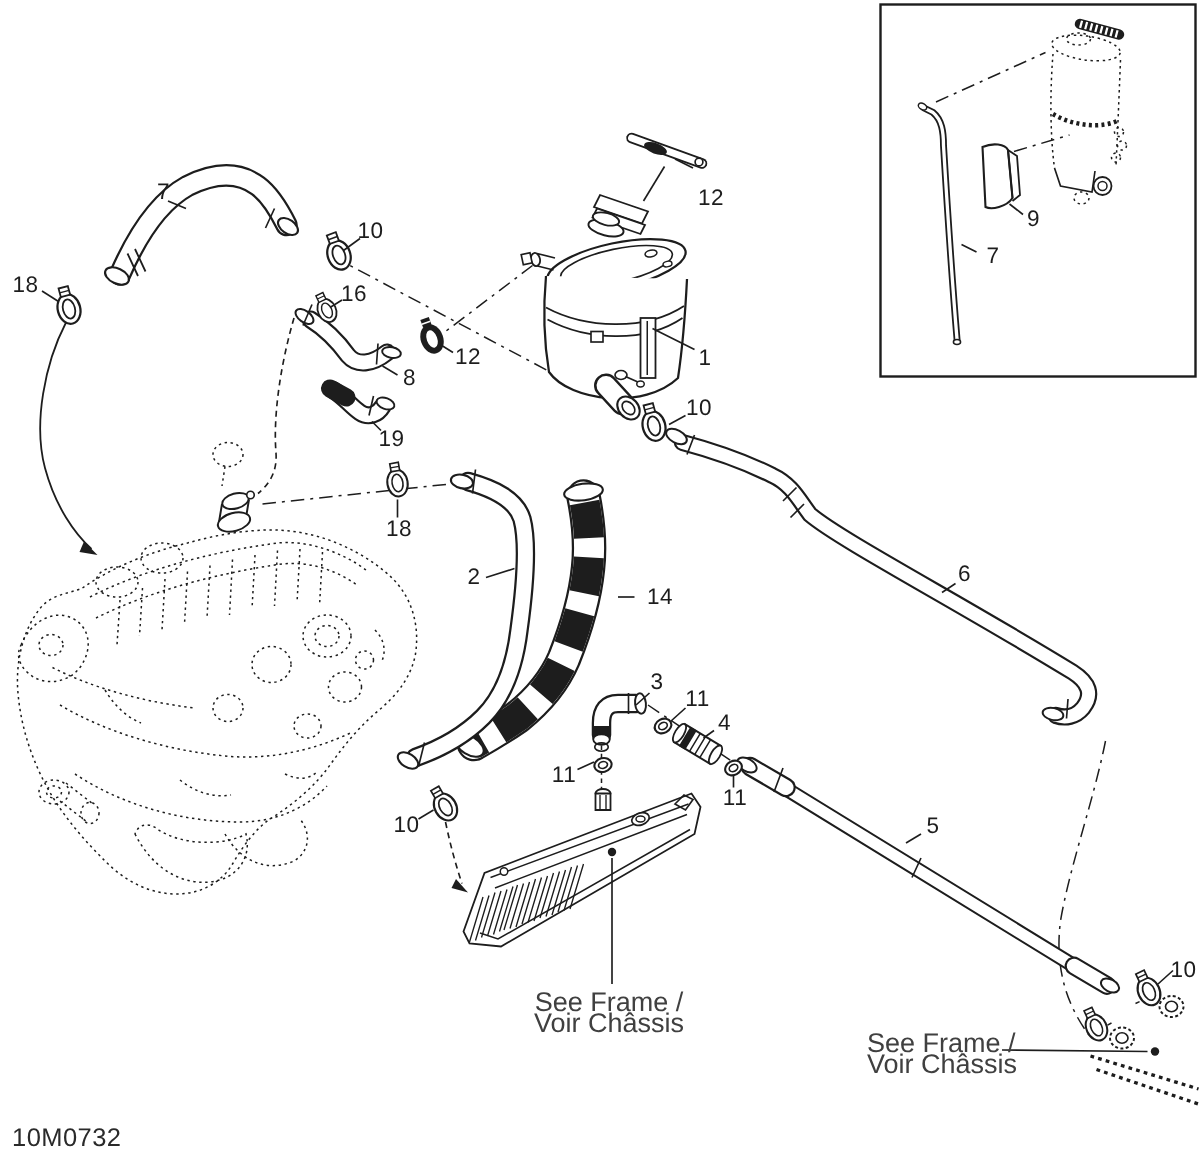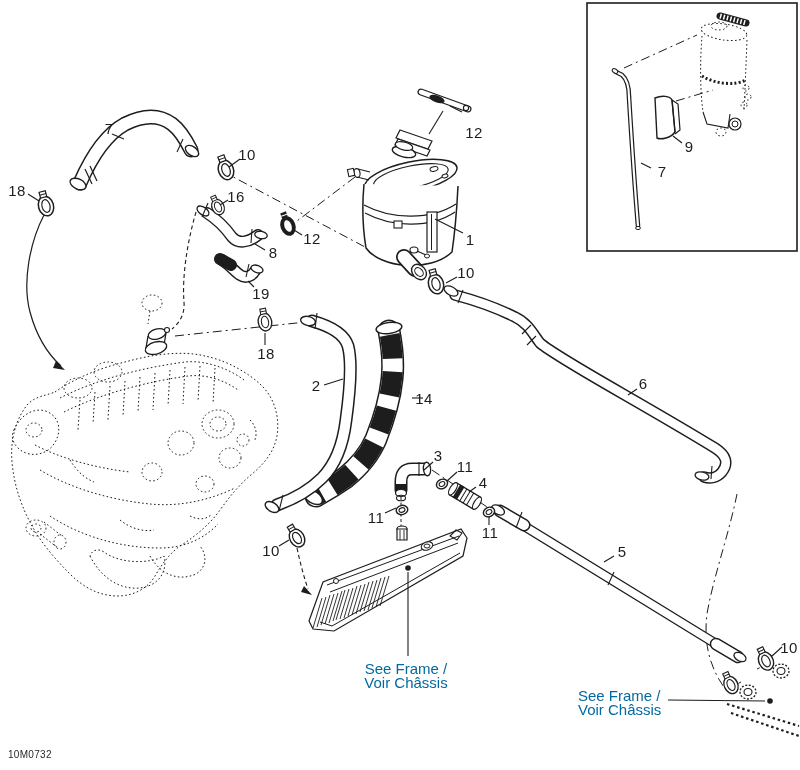--- a/index.html
+++ b/index.html
@@ -1,23 +1,23 @@
 <!DOCTYPE html>
 <html><head>
 <meta charset="utf-8">
 <style>
   html,body{margin:0;padding:0;background:#fff;}
   .stage{position:relative;width:800px;height:770px;background:#fff;overflow:hidden;
          font-family:"Liberation Sans",sans-serif;color:#1d1d1d;}
   .stage svg{position:absolute;left:0;top:0;}
   .callout{position:absolute;transform:translate(-50%,-50%);font-size:15px;
            letter-spacing:.4px;color:#1d1d1d;white-space:nowrap;}
-  .seeframe{position:absolute;font-size:15px;line-height:13.5px;color:#0369a1;white-space:nowrap;}
+  .seeframe{position:absolute;font-size:18px;line-height:13.5px;color:#404040;white-space:nowrap;}
   .seeframe.centered{transform:translateX(-50%);text-align:center;}
-  .code{position:absolute;left:8px;top:749px;font-size:10px;letter-spacing:.3px;color:#2a2a2a;}
+  .code{position:absolute;left:8px;top:749px;font-size:17px;letter-spacing:.3px;color:#2a2a2a;}
   .tubeO{fill:none;stroke:#1d1d1d;stroke-linecap:round;}
   .tubeI{fill:none;stroke:#ffffff;stroke-linecap:round;}
   .ln{fill:none;stroke:#1d1d1d;}
   .dd{fill:none;stroke:#1d1d1d;stroke-width:1;stroke-dasharray:9 4 2 4;}
   .dot{fill:none;stroke:#1d1d1d;stroke-width:1;stroke-dasharray:1.6 2.4;}
   .wh{fill:#fff;stroke:#1d1d1d;}
 </style>
 </head>
 <body>
 
@@ -325,21 +325,21 @@
 <div class="callout" style="left:474px;top:132px">12</div>
 <div class="callout" style="left:312px;top:238px">12</div>
 <div class="callout" style="left:273px;top:252px">8</div>
 <div class="callout" style="left:470px;top:239px">1</div>
 <div class="callout" style="left:261px;top:293px">19</div>
 <div class="callout" style="left:466px;top:272px">10</div>
 <div class="callout" style="left:689px;top:146px">9</div>
 <div class="callout" style="left:662px;top:171px">7</div>
 <div class="callout" style="left:266px;top:353px">18</div>
 <div class="callout" style="left:316px;top:385px">2</div>
-<div class="callout" style="left:424px;top:398px">14</div>
+<div class="callout" style="left:440px;top:398px">14</div>
 <div class="callout" style="left:643px;top:383px">6</div>
 <div class="callout" style="left:438px;top:455px">3</div>
 <div class="callout" style="left:465px;top:466px">11</div>
 <div class="callout" style="left:483px;top:482px">4</div>
 <div class="callout" style="left:376px;top:517px">11</div>
 <div class="callout" style="left:490px;top:532px">11</div>
 <div class="callout" style="left:271px;top:550px">10</div>
 <div class="callout" style="left:622px;top:551px">5</div>
 <div class="callout" style="left:789px;top:647px">10</div>
 

